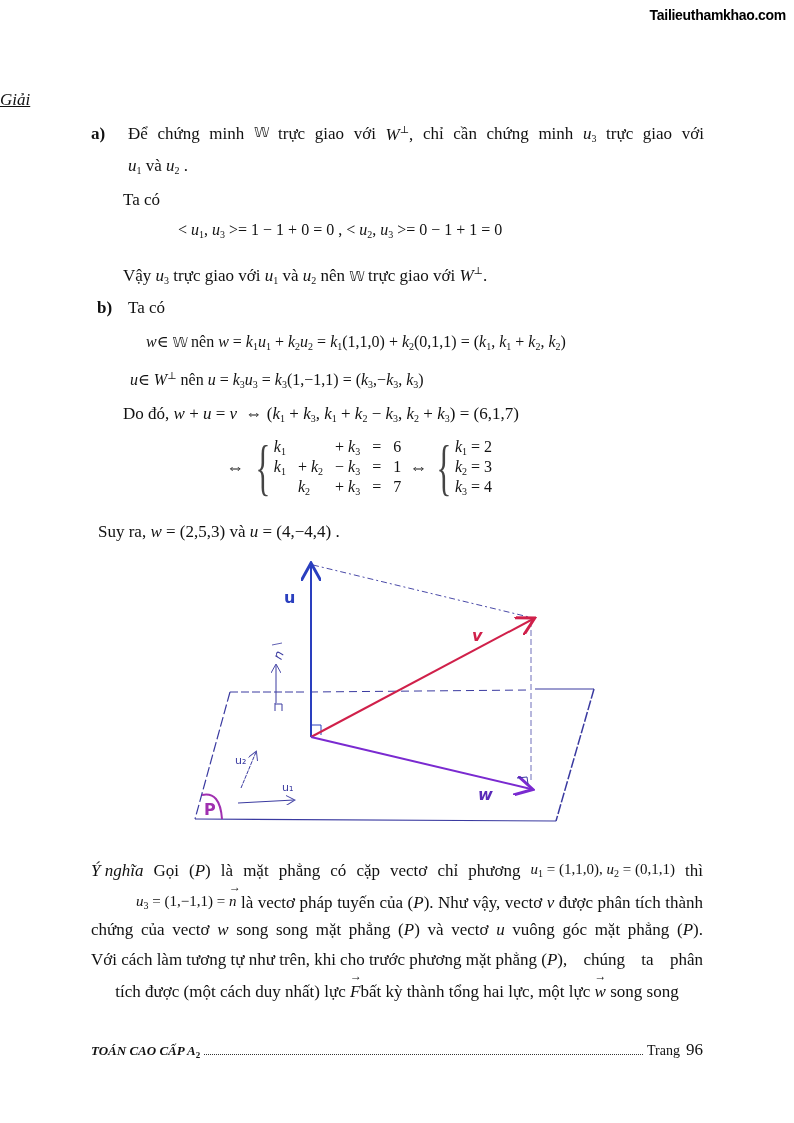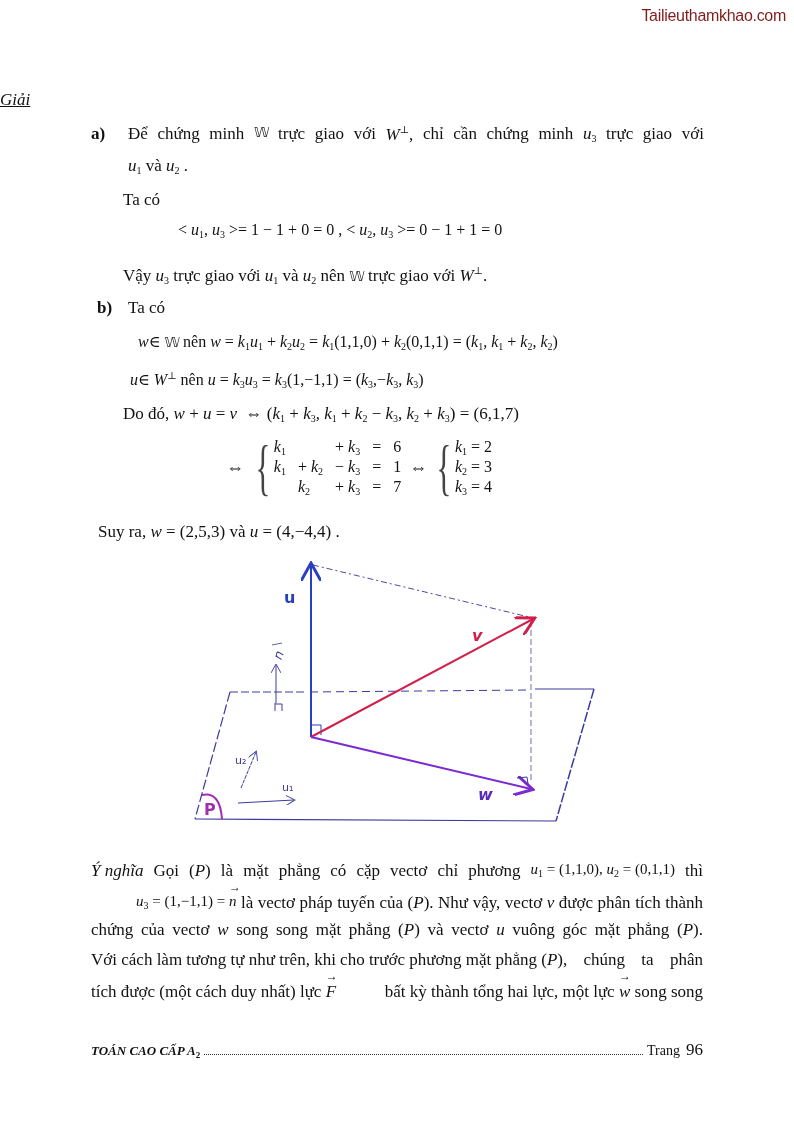--- a/index.html
+++ b/index.html
@@ -1,19 +1,19 @@
 <!DOCTYPE html>
 <html><head>
 <meta charset="utf-8">
 <style>
   * { margin: 0; padding: 0; box-sizing: border-box; }
   html, body { width: 794px; height: 1123px; background: #ffffff; overflow: hidden; }
   body { position: relative; font-family: "Liberation Serif", "DejaVu Serif", serif; color: #111; }
   .abs { position: absolute; white-space: nowrap; }
-  .watermark { top: 7px; right: 8px; font-family: "Liberation Sans", "DejaVu Sans", sans-serif; font-size: 16px; color: #7f1d1d; letter-spacing: -0.3px; }
+  .watermark { top: 7px; right: 8px; font-family: "Liberation Sans", "DejaVu Sans", sans-serif; font-size: 14px; color: #000000; letter-spacing: -0.3px; font-weight: bold; }
   .title { top: 90px; left: 0; width: 794px; font-style: italic; font-size: 17px; }
   .title span { text-decoration: underline; }
   .txt { font-size: 17px; }
   sub { font-size: 10px; vertical-align: -3px; font-style: normal; }
   sup { font-size: 10px; }
   .bold { font-weight: bold; }
   .dbl { font-family: "DejaVu Sans", sans-serif; font-size: 14px; font-weight: normal; letter-spacing: -1px; color:#222; }
   .sys td { padding: 0 6px; font-size: 16px; height: 20px; }
   .brace { font-size: 62px; line-height: 60px; font-weight: 100; color: #444; transform: scaleX(0.5); display:inline-block; }
   .vec { position: relative; display: inline-block; }
@@ -53,21 +53,21 @@
       <span>với</span>
   </div>
 </div>
 <div class="abs txt" style="top:156px; left:128px;"><i>u</i><sub>1</sub> và <i>u</i><sub>2</sub> .</div>
 <div class="abs txt" style="top:190px; left:123px;">Ta có</div>
 <div class="abs txt" style="top:221px; left:178px; font-size:16px;">&lt; <i>u</i><sub>1</sub>, <i>u</i><sub>3</sub> &gt;= 1 − 1 + 0 = 0 ,  &lt; <i>u</i><sub>2</sub>, <i>u</i><sub>3</sub> &gt;= 0 − 1 + 1 = 0</div>
 <div class="abs txt" style="top:258px; left:123px;margin-top:7px;">Vậy <i>u</i><sub>3</sub> trực giao với <i>u</i><sub>1</sub> và <i>u</i><sub>2</sub> nên <span class="dbl">𝕎</span> trực giao với <i>W</i><sup>⊥</sup>.</div>
 
 <div class="abs txt" style="top:298px; left:97px;"><span class="bold">b)</span></div>
 <div class="abs txt" style="top:298px; left:128px;">Ta có</div>
-<div class="abs txt" style="top:332px; left:138px; font-size:16px;"><i>w</i>∈ <span class="dbl">𝕎</span> nên <i>w</i> = <i>k</i><sub>1</sub><i>u</i><sub>1</sub> + <i>k</i><sub>2</sub><i>u</i><sub>2</sub> = <i>k</i><sub>1</sub>(1,1,0) + <i>k</i><sub>2</sub>(0,1,1) = (<i>k</i><sub>1</sub>, <i>k</i><sub>1</sub> + <i>k</i><sub>2</sub>, <i>k</i><sub>2</sub>)</div>
+<div class="abs txt" style="top:332px; left:146px; font-size:16px;"><i>w</i>∈ <span class="dbl">𝕎</span> nên <i>w</i> = <i>k</i><sub>1</sub><i>u</i><sub>1</sub> + <i>k</i><sub>2</sub><i>u</i><sub>2</sub> = <i>k</i><sub>1</sub>(1,1,0) + <i>k</i><sub>2</sub>(0,1,1) = (<i>k</i><sub>1</sub>, <i>k</i><sub>1</sub> + <i>k</i><sub>2</sub>, <i>k</i><sub>2</sub>)</div>
 <div class="abs txt" style="top:370px; left:130px; font-size:16px;"><i>u</i>∈ <i>W</i><sup>⊥</sup> nên <i>u</i> = <i>k</i><sub>3</sub><i>u</i><sub>3</sub> = <i>k</i><sub>3</sub>(1,−1,1) = (<i>k</i><sub>3</sub>,−<i>k</i><sub>3</sub>, <i>k</i><sub>3</sub>)</div>
 <div class="abs txt" style="top:404px; left:123px;">Do đó, <i>w</i> + <i>u</i> = <i>v</i> &nbsp;⇔ (<i>k</i><sub>1</sub> + <i>k</i><sub>3</sub>, <i>k</i><sub>1</sub> + <i>k</i><sub>2</sub> − <i>k</i><sub>3</sub>, <i>k</i><sub>2</sub> + <i>k</i><sub>3</sub>) = (6,1,7)</div>
 
 <div class="abs" style="top:437px; left:226px; font-size:16px;">
   <div style="display:flex; align-items:center;">
     <span style="font-size:18px; margin-right:4px;">⇔</span>
     <span class="brace">{</span>
     <table class="sys" style="border-collapse:collapse; margin-left:-10px;">
       <tbody>
           <tr>
@@ -227,21 +227,21 @@
 </div>
 <div class="abs txt" style="top:950px; left:91px; width:612px;">
   <div style="display:flex; justify-content:space-between;">
     <span>Với cách làm tương tự như trên, khi cho trước phương mặt phẳng (<i>P</i>),</span>
       <span>chúng</span>
       <span>ta</span>
       <span>phân</span>
   </div>
 </div>
 <div class="abs txt" style="top:982px; left:91px; width:612px;">
-  <div style="display:flex; justify-content:space-between;">
+  <div style="display:flex; justify-content:center;">
     <span>tích được (một cách duy nhất) lực <i class="vec">F</i></span>
     <span>bất kỳ thành tổng hai lực, một lực <i class="vec">w</i> song song</span>
   </div>
 </div>
 
 <div class="abs footer">
   <span class="ft">TOÁN CAO CẤP A<sub style="font-size:9px;">2</sub></span>
   <span class="dots"></span>
   <span class="pg">Trang</span>
   <span class="pgn">96</span>

